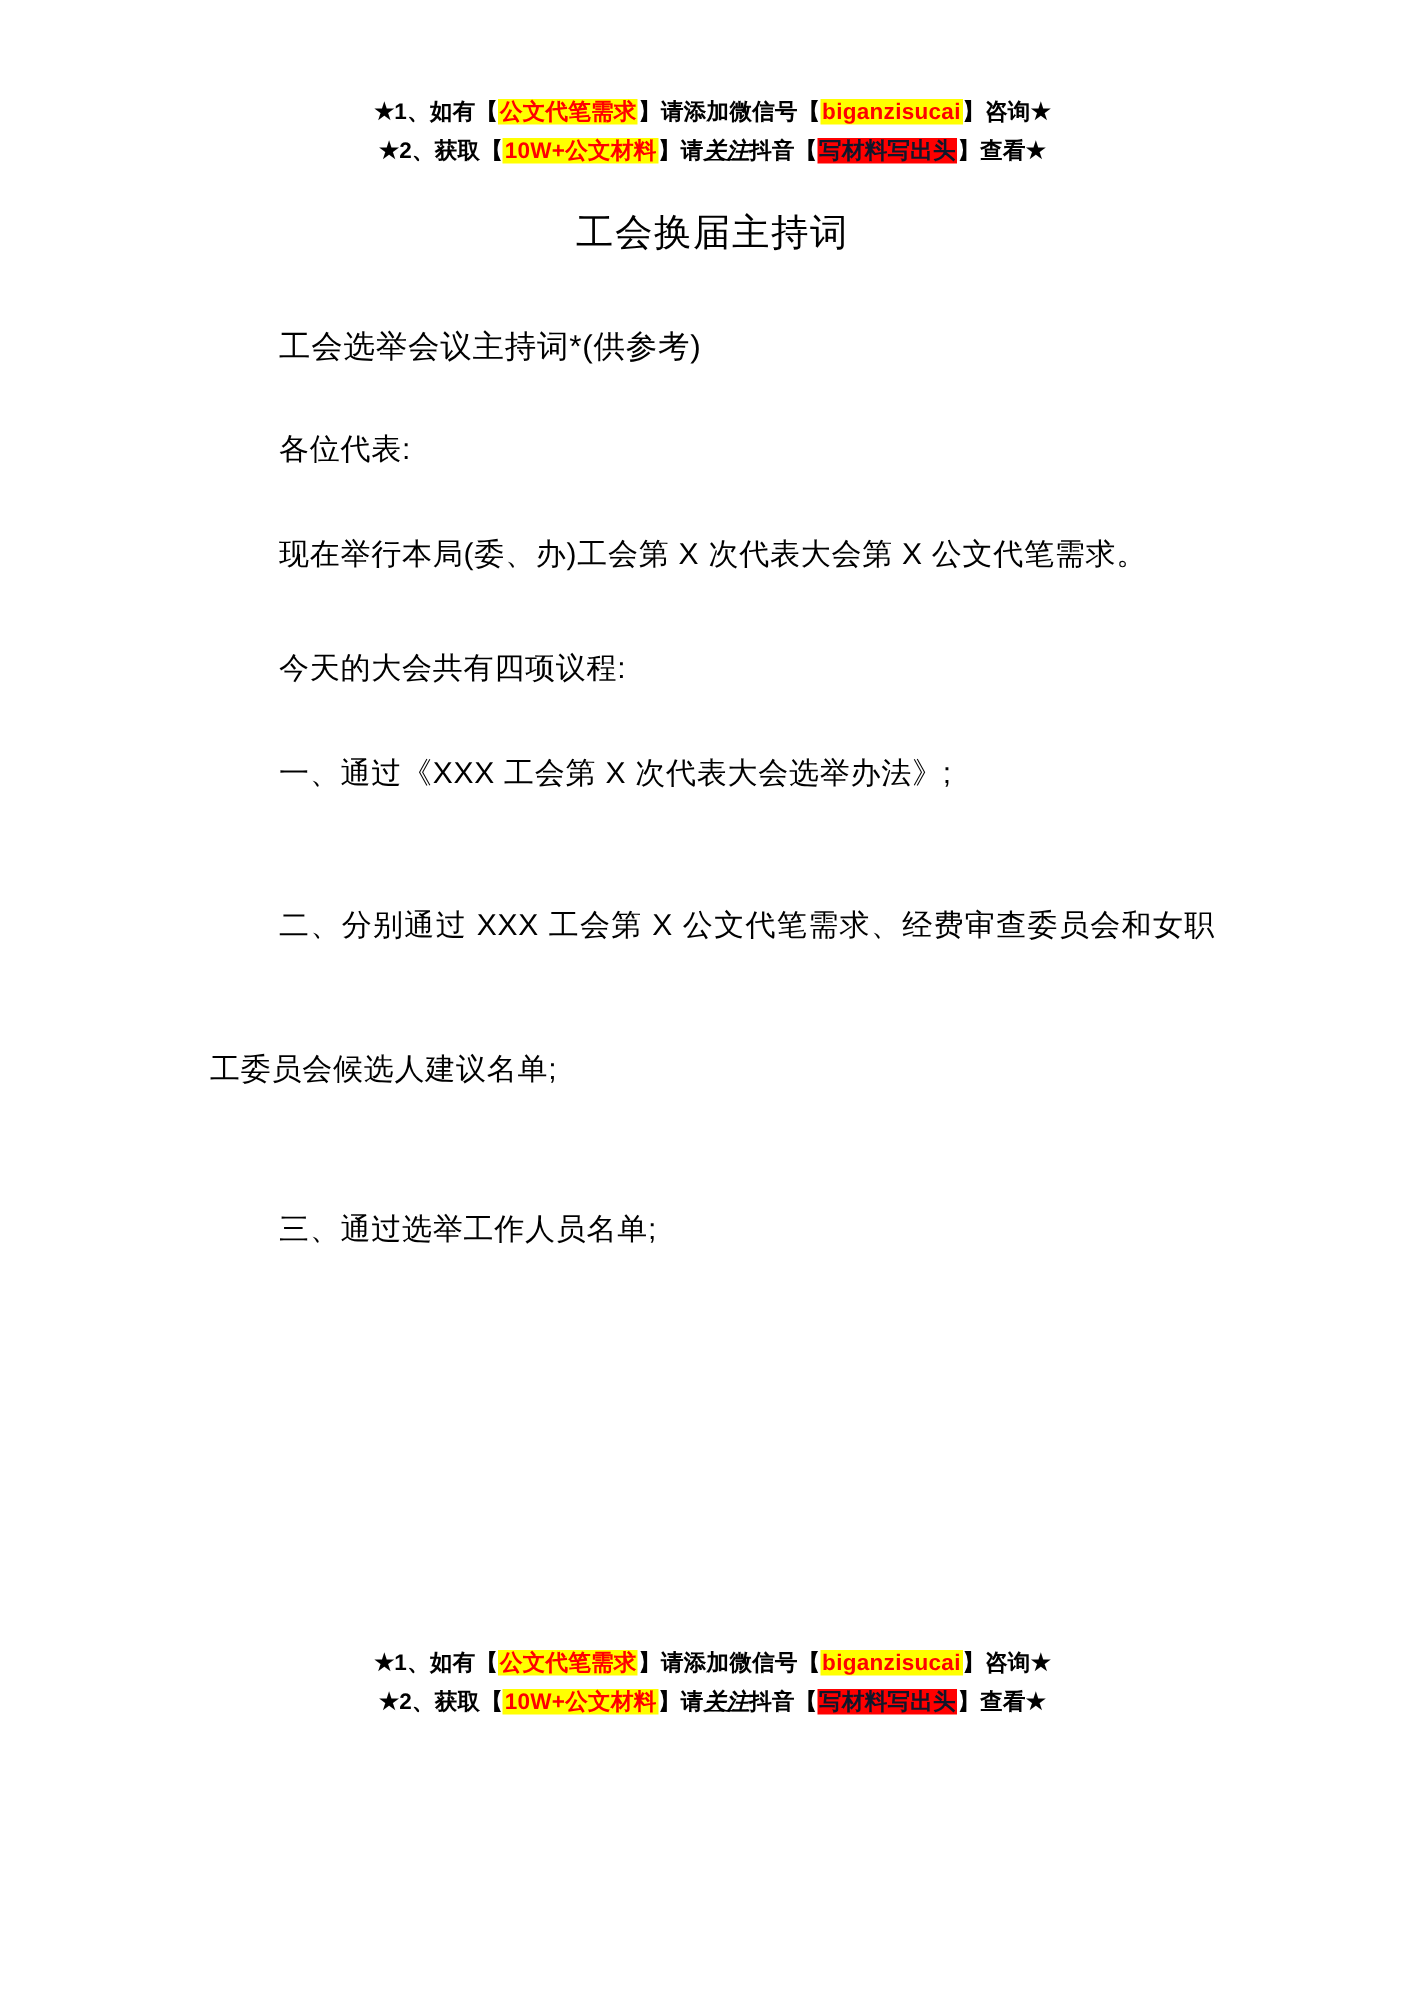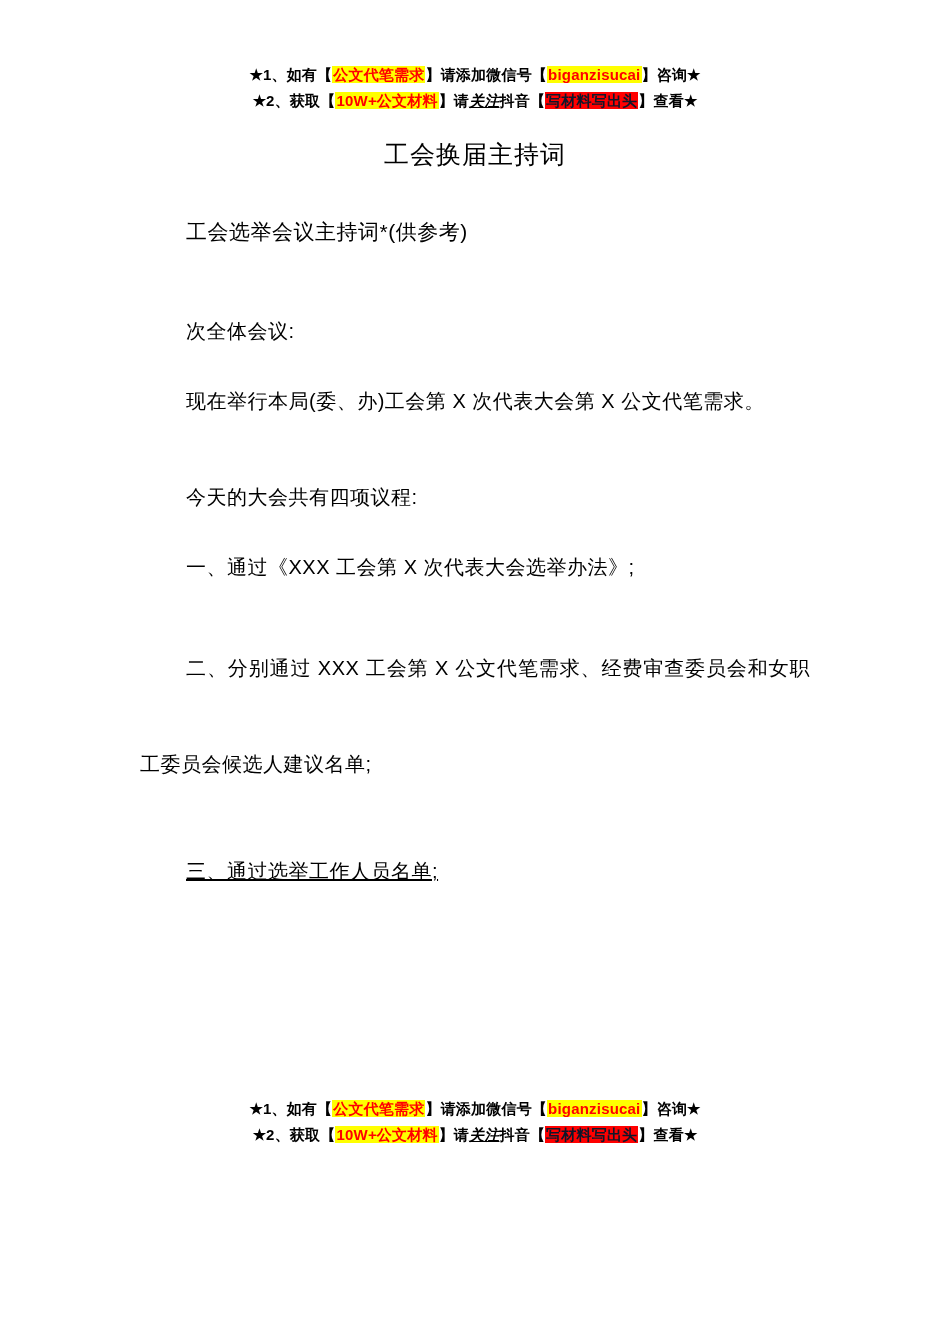--- a/index.html
+++ b/index.html
@@ -78,21 +78,21 @@
     margin: 0 0 30px 0;
     text-align: justify;
     letter-spacing: 0.5px;
   }
   p.indent {
     text-indent: 46px;
   }
   p.subtitle {
     font-size: 21px;
     text-indent: 46px;
-    margin-bottom: 65px;
+    margin-bottom: 34px;
   }
   p.loose {
     line-height: 96px;
     margin-bottom: 0;
   }
   p.tight {
     margin-bottom: 36px;
   }
 </style>
 </head>
@@ -106,26 +106,26 @@
     </div>
     <div>
       <span class="star">★</span><span>2、获取</span><span>【</span><span class="hl-yellow-red">10W+公文材料</span><span>】</span><span>请</span><span class="ul">关注</span><span>抖音</span><span>【</span><span class="hl-red-white">写材料写出头</span><span>】</span><span>查看</span><span class="star">★</span>
     </div>
   </div>
 
   <div class="doc-title">工会换届主持词</div>
 
   <div class="body-area">
     <p class="para subtitle">工会选举会议主持词*(供参考)</p>
-    <p class="para indent tight">次全体会议:</p>
+    <p class="para indent tight">各位代表:</p>
     <p class="para indent tight">现在举行本局(委、办)工会第 X 次代表大会第 X 公文代笔需求。</p>
-    <p class="para indent tight" style="margin-top:62px;">今天的大会共有四项议程:</p>
+    <p class="para indent tight" style="margin-top:42px;">今天的大会共有四项议程:</p>
     <p class="para indent tight">一、通过《XXX 工会第 X 次代表大会选举办法》;</p>
     <p class="para indent loose">二、分别通过 XXX 工会第 X 公文代笔需求、经费审查委员会和女职工委员会候选人建议名单;</p>
-    <p class="para indent tight" style="margin-top:42px;text-decoration:underline;">三、通过选举工作人员名单;</p>
+    <p class="para indent tight" style="margin-top:42px;">三、通过选举工作人员名单;</p>
   </div>
 
   <div class="promo promo-bottom">
     <div>
       <span class="star">★</span><span>1、如有</span><span>【</span><span class="hl-yellow-red">公文代笔需求</span><span>】</span><span>请添加微信号</span><span>【</span><span class="hl-yellow-red">biganzisucai</span><span>】</span><span>咨询</span><span class="star">★</span>
     </div>
     <div>
       <span class="star">★</span><span>2、获取</span><span>【</span><span class="hl-yellow-red">10W+公文材料</span><span>】</span><span>请</span><span class="ul">关注</span><span>抖音</span><span>【</span><span class="hl-red-white">写材料写出头</span><span>】</span><span>查看</span><span class="star">★</span>
     </div>
   </div>

